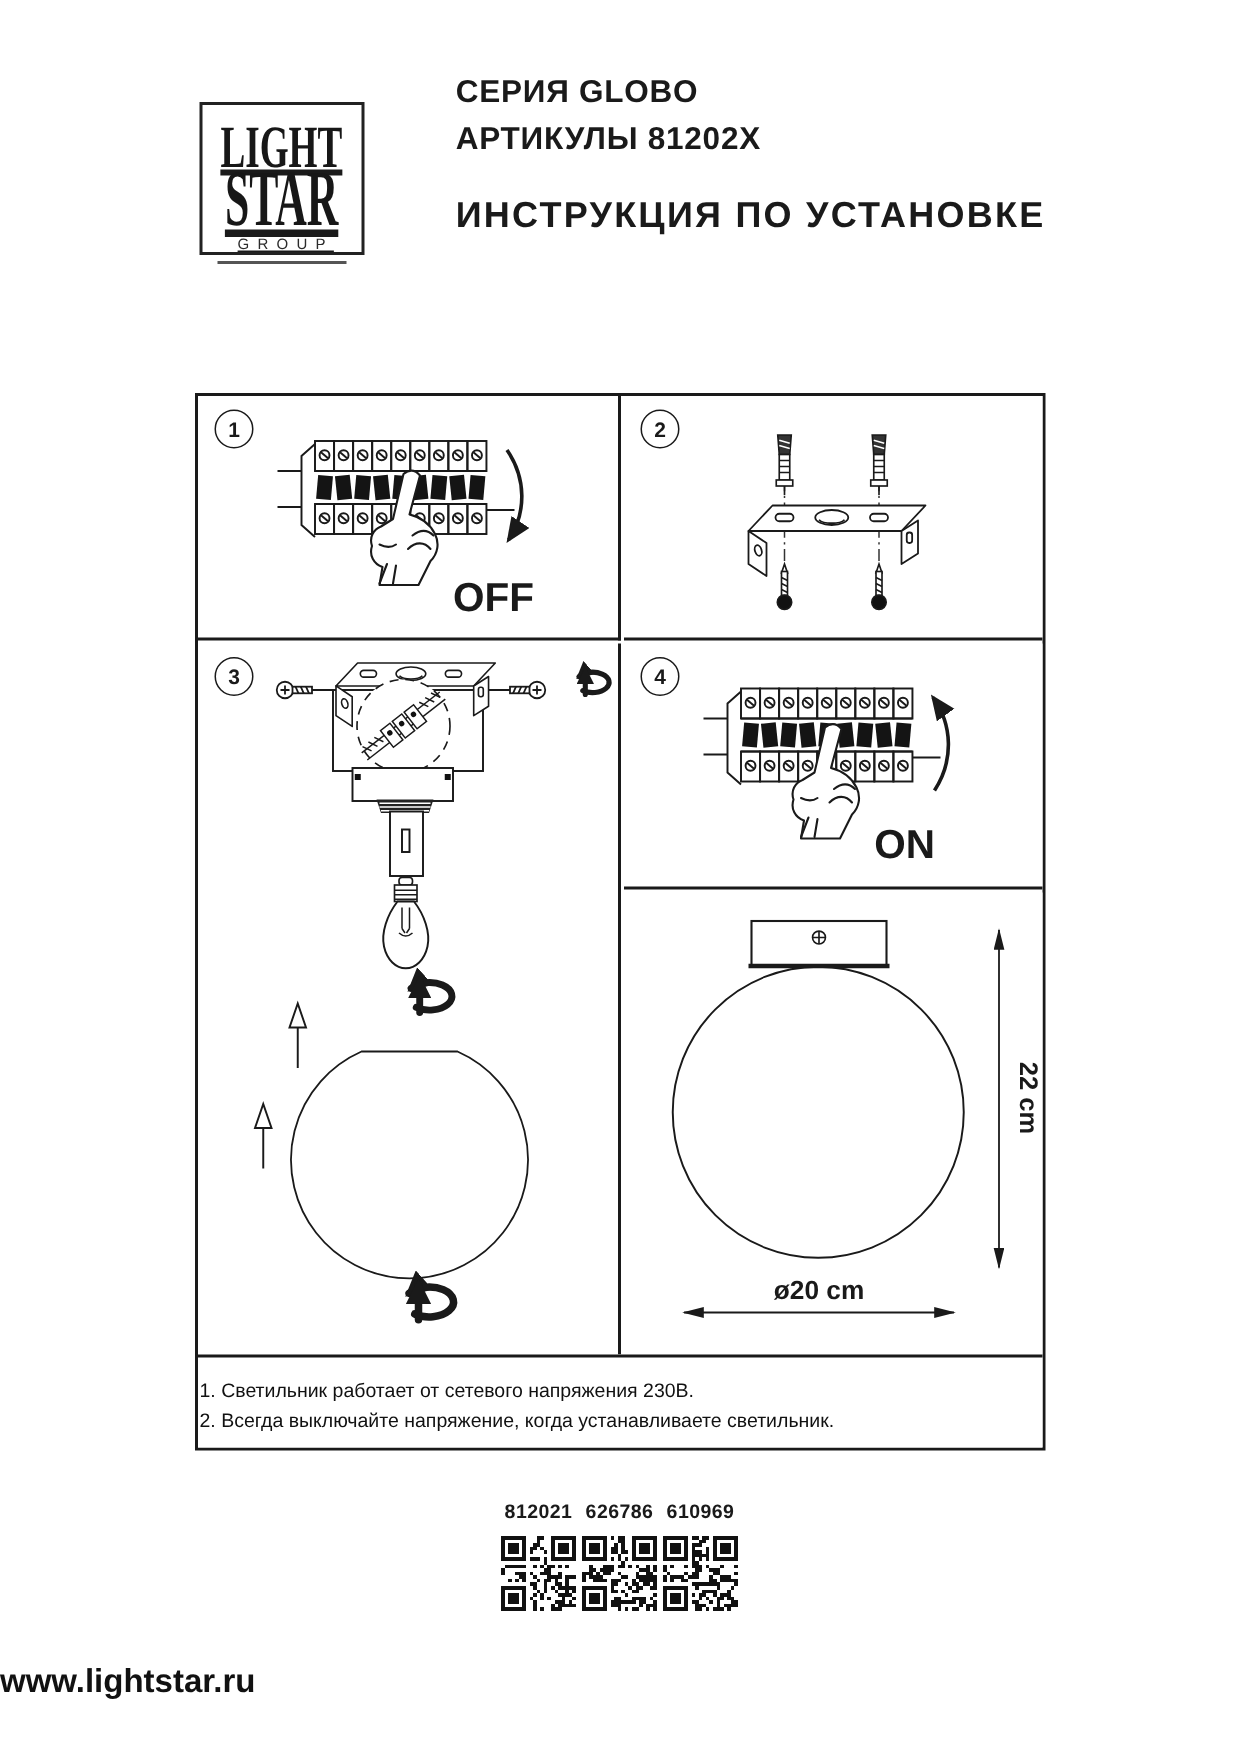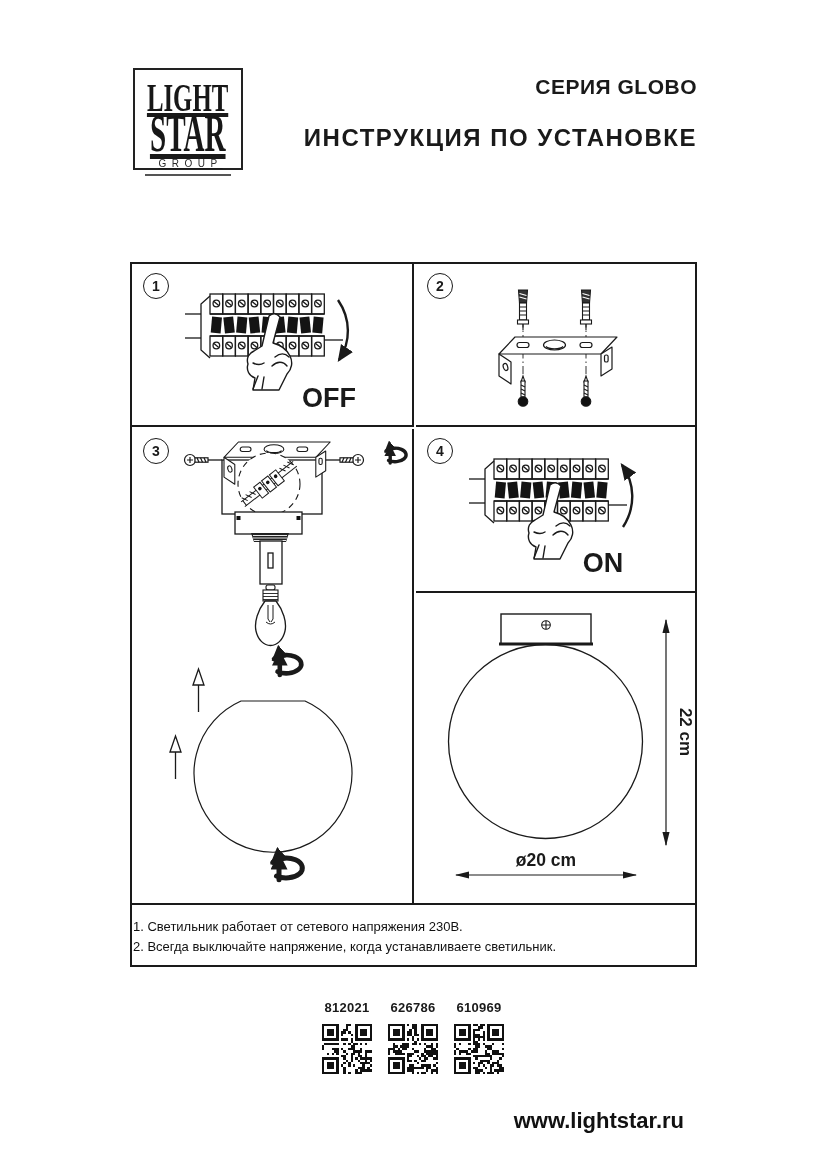--- a/index.html
+++ b/index.html
@@ -19,45 +19,45 @@
     border:2px solid #222;display:flex;flex-direction:column;align-items:center;text-decoration:underline;
   }
   .lw1{margin-top:13px;font-family:"Liberation Serif",serif;font-weight:bold;font-size:40px;line-height:30px;transform:scaleX(0.62);color:#171717;}
   .lw2{font-family:"Liberation Serif",serif;font-weight:bold;font-size:53px;line-height:41px;transform:scaleX(0.55);color:#171717;}
   .lgroup{margin-top:4px;font-size:10px;letter-spacing:5.5px;padding-left:5px;color:#2b2b2b;}
   .lflag{margin-top:5px;width:86px;height:9px;border:1px solid #555;display:flex;}
   .lflag .fg{flex:38;background:var(--flag-green);}
   .lflag .fw{flex:24;background:#fff;}
   .lflag .fr{flex:38;background:var(--flag-red);}
   
-  .titles{position:absolute;right:129px;top:71px;text-align:right;}
+  .titles{position:absolute;right:129px;top:46px;text-align:left;}
   .series,.articles{font:bold 21px/31px "Liberation Sans",sans-serif;letter-spacing:.5px;}
   .instruction{margin-top:21px;font:bold 24px/30px "Liberation Sans",sans-serif;letter-spacing:1.5px;}
   
   #grid{position:absolute;left:130px;top:262px;width:567px;height:705px;border:2px solid var(--ink);}
   .panel{position:absolute;background:#fff;}
   .p1{left:0;top:0;width:282px;height:163px;border-right:2px solid var(--ink);border-bottom:2px solid var(--ink);}
   .p2{left:284px;top:0;width:279px;height:163px;border-bottom:2px solid var(--ink);}
   .p3{left:0;top:165px;width:282px;height:474px;border-right:2px solid var(--ink);}
   .p4{left:284px;top:165px;width:279px;height:164px;border-bottom:2px solid var(--ink);}
   .p5{left:284px;top:331px;width:279px;height:308px;}
   .notesbox{left:0;top:639px;width:563px;height:62px;border-top:2px solid var(--ink);padding:12px 1px;}
   .notesbox div{font:13px/20px "Liberation Sans",sans-serif;color:#111;}
   .badge{
     position:absolute;left:11px;top:9px;width:26px;height:26px;border:1.6px solid var(--ink);
     border-radius:50%;display:flex;align-items:center;justify-content:center;
     font:bold 14px "Liberation Sans",sans-serif;z-index:2;background:#fff;
   }
   .panel svg.draw{position:absolute;left:0;top:0;}
   
-  .products{position:absolute;top:1000px;left:0;width:826px;display:flex;justify-content:center;gap:16px;}
+  .products{position:absolute;top:1000px;left:0;width:826px;display:flex;justify-content:center;gap:4px;}
   .product{width:50px;text-align:center;}
   .code{font:bold 13px "Liberation Sans",sans-serif;margin-bottom:9px;letter-spacing:.3px;}
   .qr{width:50px;height:50px;margin:0 auto;}
-  .website{position:absolute;top:1108px;left:0;width:684px;text-align:right;font:bold 22px "Liberation Sans",sans-serif;color:#111;}
+  .website{position:absolute;top:1108px;left:0;width:684px;text-align:left;font:bold 22px "Liberation Sans",sans-serif;color:#111;}
   text{font-family:"Liberation Sans",sans-serif;}
 </style>
 </head>
 <body>
 
 <div id="page">
 
   <svg width="0" height="0" style="position:absolute" aria-hidden="true">
     <defs>
       <marker id="ahB" markerWidth="7" markerHeight="7" refX="6" refY="3" orient="auto">
@@ -202,20 +202,21 @@
     <div class="lgroup">GROUP</div>
     <div class="lflag">
       <span class="fg"></span>
         <span class="fw"></span>
         <span class="fr"></span>
     </div>
   </div>
 
   <div class="titles">
     <div class="series">СЕРИЯ GLOBO</div>
+    <div class="articles">АРТИКУЛЫ 81202X</div>
     <div class="instruction">
       <div>ИНСТРУКЦИЯ ПО УСТАНОВКЕ</div>
     </div>
   </div>
 
   <div id="grid">
 
     <div class="panel p1">
       <div class="badge">1</div>
       <svg class="draw" width="282" height="163" viewBox="0 0 282 163">

